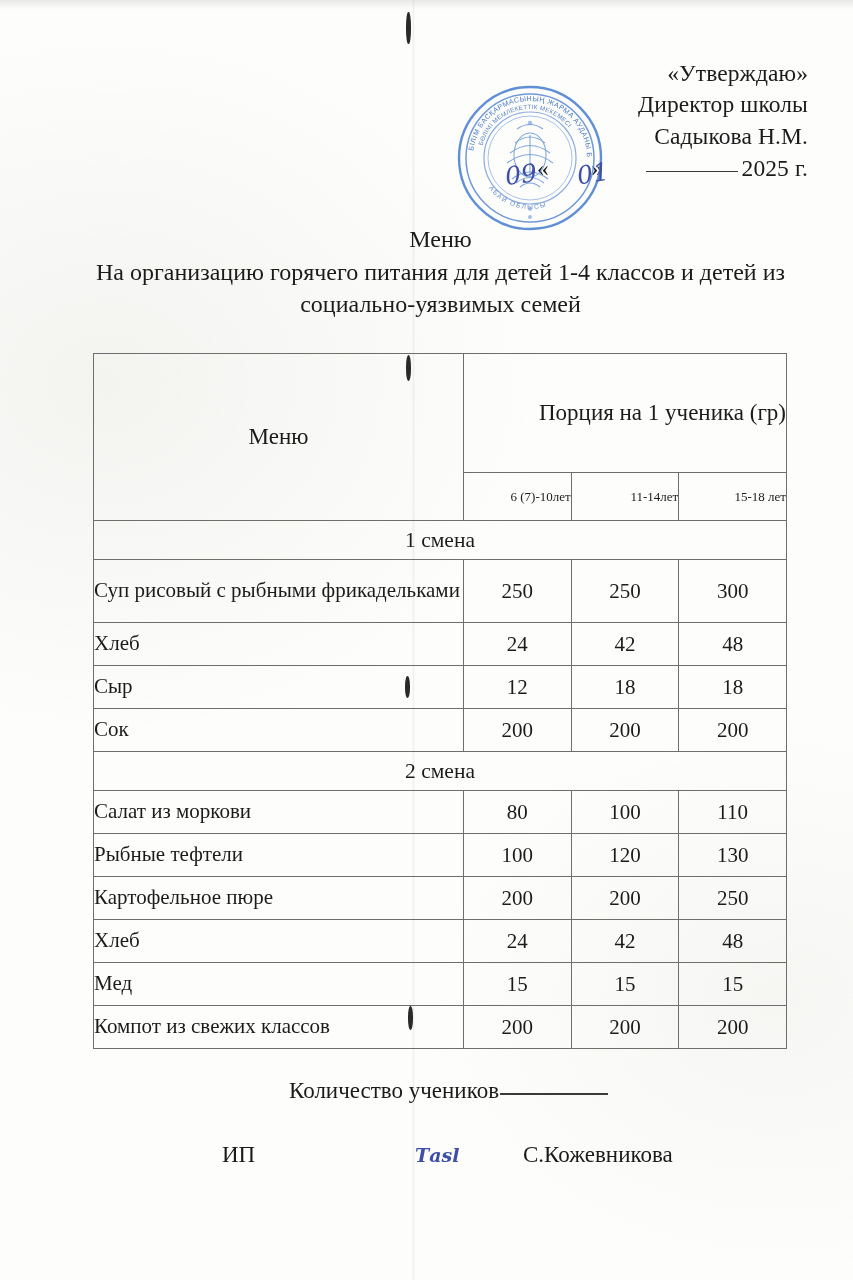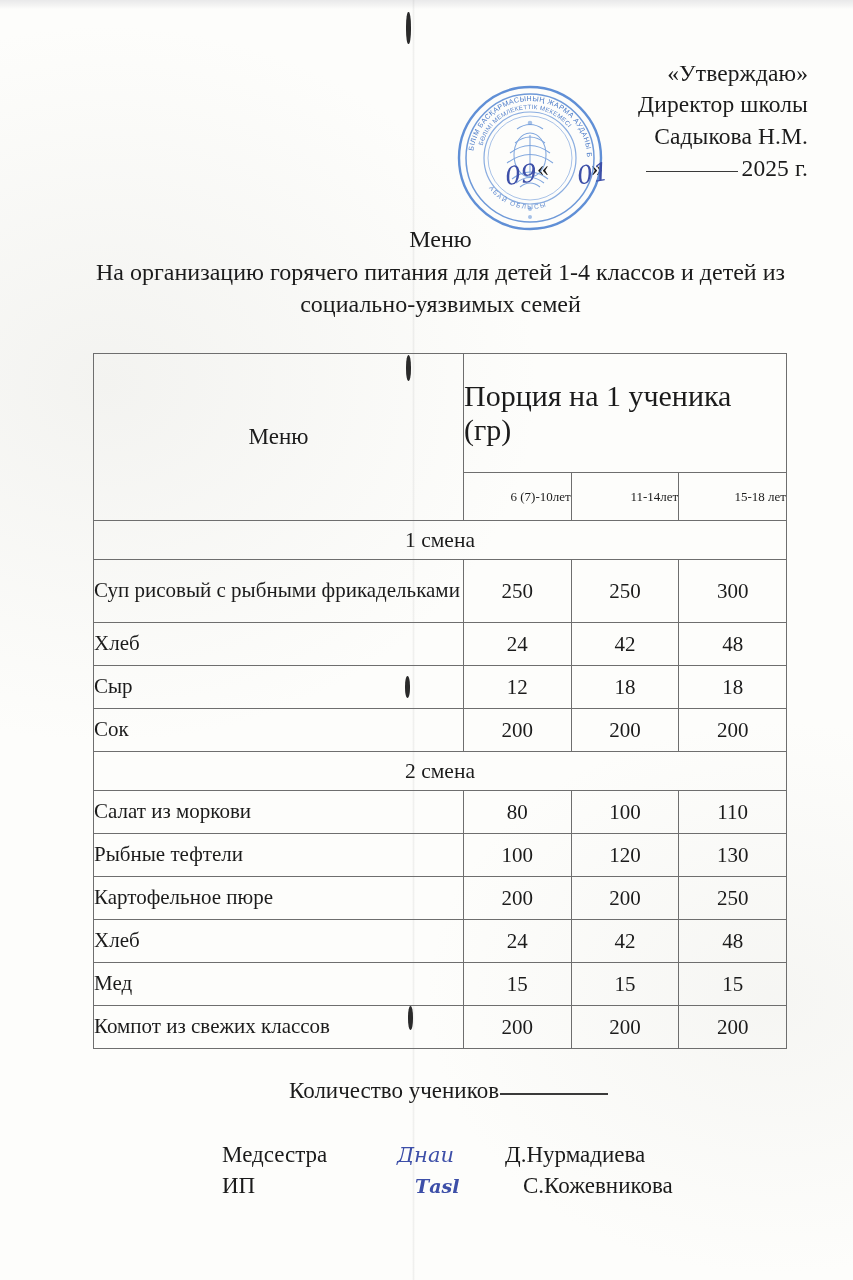--- a/index.html
+++ b/index.html
@@ -147,22 +147,22 @@
   th.col-menu { width: 369px; }
   th.col-age, td.col-age { width: 108.3px; }
 
   .h-menu {
     text-align: center;
     font-size: 23px;
     height: 165px;
     vertical-align: middle;
   }
   .h-portion {
-    text-align: left;
-    font-size: 30px;
+    text-align: right;
+    font-size: 23px;
     height: 118px;
     vertical-align: middle;
   }
   .h-age {
     text-align: right;
     font-size: 13px;
     height: 47px;
     vertical-align: middle;
   }
   td.shift-row {
@@ -386,24 +386,19 @@
         </tbody>
     </table>
   </div>
 
   <div class="count-line">
     <span>Количество учеников</span><span class="count-rule"></span>
   </div>
 
   <div class="sign-block" id="sign-block">
       <div class="sign-row">
-        <span class="sign-role">Медсестра</span>
-        <span class="sign-ink">Днаи</span>
-        <span class="sign-name">Д.Нурмадиева</span>
-      </div>
-      <div class="sign-row">
         <span class="sign-role">ИП</span>
         <span class="sign-ink r2">Тasl</span>
         <span class="sign-name">С.Кожевникова</span>
       </div>
     </div>
 
 </div>
 
 </body></html>

